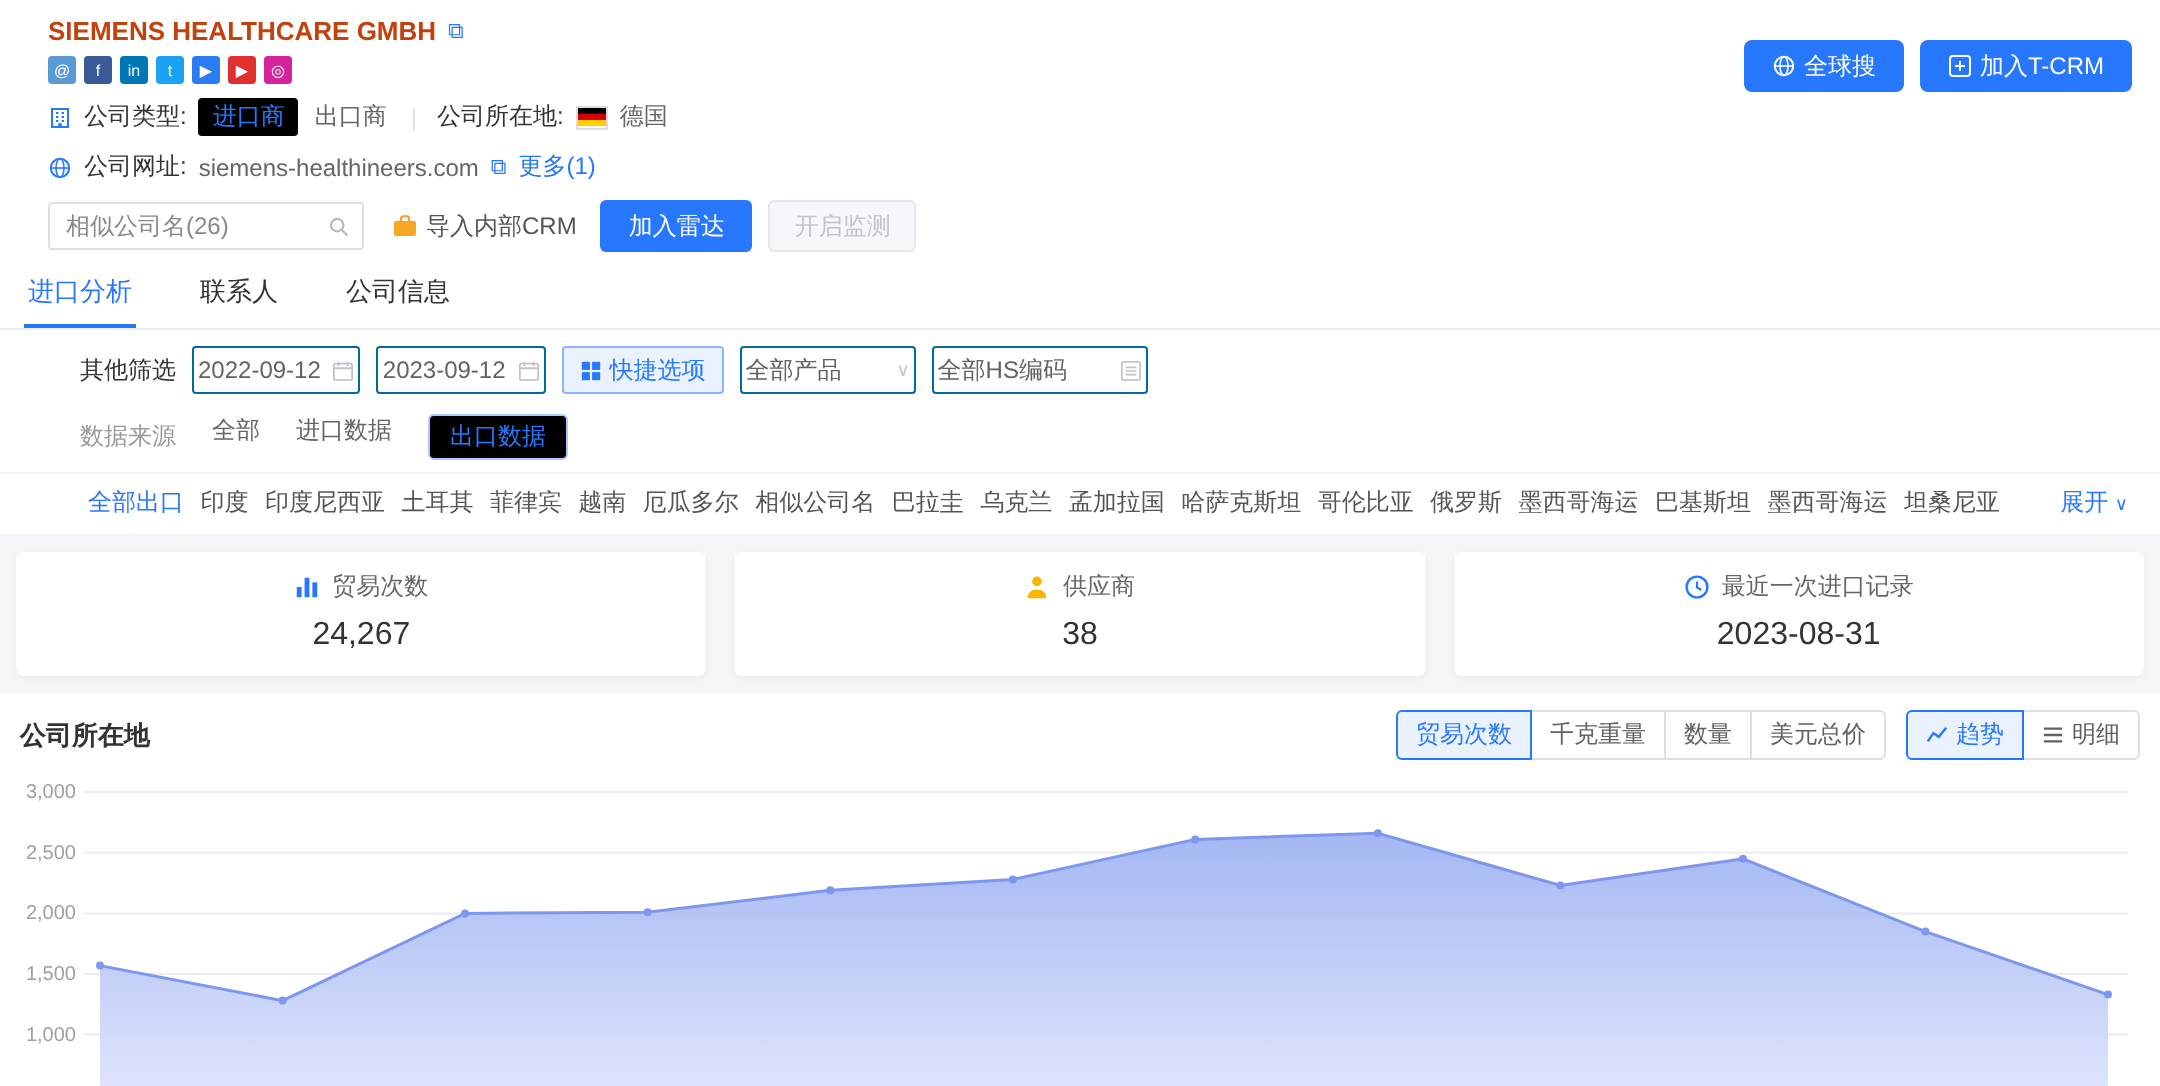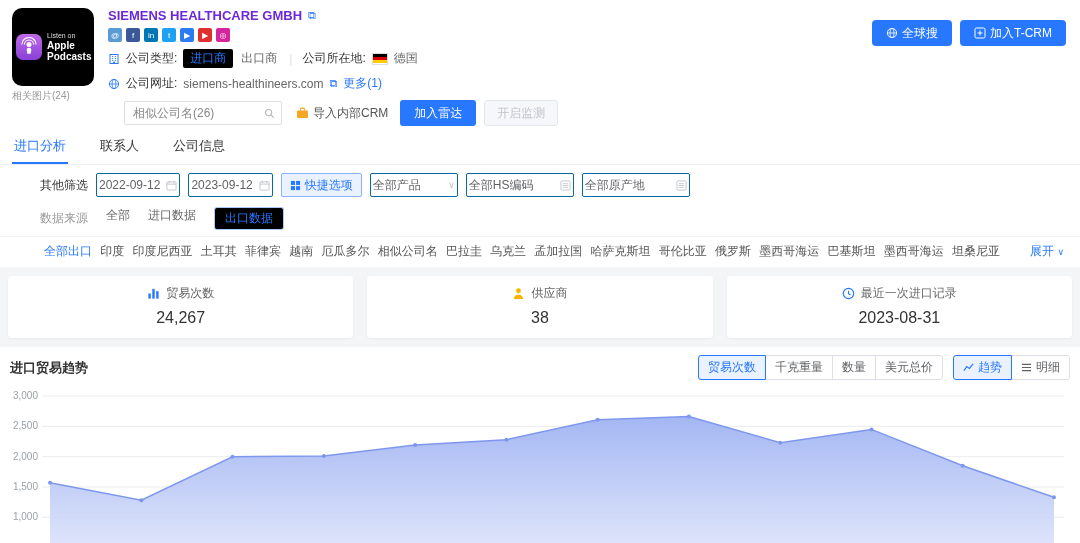--- a/index.html
+++ b/index.html
@@ -7,33 +7,33 @@
   .hdr{display:flex;padding:8px 12px 4px;position:relative;}
   .logo-wrap{width:84px;flex:0 0 84px;}
   .logo{width:82px;height:78px;background:#000;border-radius:10px;display:flex;align-items:center;padding:0 4px;box-sizing:border-box;gap:5px;}
   .apod{width:26px;height:26px;border-radius:7px;background:linear-gradient(180deg,#c06ae8,#8940d8);display:flex;align-items:center;justify-content:center;flex:0 0 26px;}
   .logo-txt{color:#fff;line-height:1.1;}
   .logo-txt .s{font-size:7px;color:#ddd;}
   .logo-txt .b{font-size:10px;font-weight:bold;}
   .photos{font-size:10px;color:#999;margin-top:3px;}
   .info{margin-left:12px;flex:1;}
   .name-row{display:flex;align-items:center;gap:6px;}
-  .cname{font-size:13px;font-weight:bold;color:#6d28d9;}
+  .cname{font-size:13px;font-weight:bold;color:#c2410c;}
   .copyic{color:#2878ff;font-size:11px;cursor:pointer;}
   .social-row{margin-top:5px;display:flex;gap:4px;}
   .soc{width:14px;height:14px;border-radius:2px;color:#fff;font-size:8px;display:inline-flex;align-items:center;justify-content:center;cursor:pointer;}
   .meta-row{margin-top:7px;display:flex;align-items:center;gap:6px;color:#666;}
   .mlbl{color:#333;}
   .tag-imp{background:#000000;color:#2878ff;padding:1px 7px;border-radius:2px;}
   .tag-exp{color:#666;padding:1px 2px;}
   .vdiv{color:#e0e0e0;margin:0 4px;}
   .flag{display:inline-block;width:14px;height:10px;border:0.5px solid #ddd;vertical-align:-1px;}
   .flag i{display:block;height:33.3%;}
   .link-more{color:#2878ff;cursor:pointer;}
-  .act-row{margin-top:8px;display:flex;align-items:center;margin-left:16px;}
+  .act-row{margin-top:8px;display:flex;align-items:center;}
   .sim-box{width:158px;height:24px;border:1px solid #dcdfe6;border-radius:2px;display:flex;align-items:center;box-sizing:border-box;padding:0 6px;justify-content:space-between;}
   .sim-box input{border:none;outline:none;width:120px;font-size:12px;color:#888;font-family:inherit;background:transparent;}
   .btn-txt{display:flex;align-items:center;gap:4px;margin-left:14px;color:#555;cursor:pointer;}
   .btn-blue{background:#2878ff;color:#fff;border:none;border-radius:3px;height:26px;padding:0 14px;font-size:12px;margin-left:12px;cursor:pointer;font-family:inherit;}
   .btn-dis{background:#f5f7fa;color:#c0c4cc;border:1px solid #e4e7ed;border-radius:3px;height:26px;padding:0 12px;font-size:12px;margin-left:8px;font-family:inherit;}
   .hdr-actions{position:absolute;right:14px;top:20px;display:flex;gap:8px;}
   .hdr-actions .btn-blue{margin-left:0;display:flex;align-items:center;gap:4px;border-radius:4px;}
   .tabs{display:flex;padding:0 12px;border-bottom:1px solid #ebeef2;gap:30px;}
   .tab{padding:7px 2px;font-size:13px;color:#333;cursor:pointer;border-bottom:2px solid transparent;}
   .tab.on{color:#2878ff;border-bottom-color:#2878ff;}
@@ -63,37 +63,20 @@
   .seg.on{color:#2878ff;background:#eaf2ff;border-color:#2878ff;z-index:1;}
   .chart-wrap{padding:2px 8px 0;}
   .axlab{font-size:10px;fill:#9aa0a6;font-family:"Liberation Sans","DejaVu Sans",sans-serif;}
 </style>
 </head>
 <body>
 
 <div>
 
   <div class="hdr">
-    <div class="logo-wrap">
-      <div class="logo">
-        <div class="apod">
-          <svg viewBox="0 0 24 24" width="20" height="20">
-              <circle cx="12" cy="9" r="3" fill="#fff"></circle>
-              <path d="M12 13c-2 0-3 1.2-2.7 3l.7 4h4l.7-4c.3-1.8-.7-3-2.7-3z" fill="#fff"></path>
-              <path d="M6.5 9a5.5 5.5 0 0 1 11 0" fill="none" stroke="#fff" stroke-width="1.3"></path>
-              <path d="M3.5 9a8.5 8.5 0 0 1 17 0" fill="none" stroke="#fff" stroke-width="1.3"></path>
-            </svg>
-        </div>
-        <div class="logo-txt">
-          <div class="s">Listen on</div>
-          <div class="b">Apple Podcasts</div>
-        </div>
-      </div>
-      <div class="photos">相关图片(24)</div>
-    </div>
 
     <div class="info">
       <div class="name-row">
         <span class="cname">SIEMENS HEALTHCARE GMBH</span>
         <span class="copyic">⧉</span>
       </div>
       <div class="social-row" id="socialRow">
           <span class="soc" style="background: rgb(91, 155, 213);">@</span>
           <span class="soc" style="background: rgb(59, 89, 152);">f</span>
           <span class="soc" style="background: rgb(0, 119, 181);">in</span>
@@ -200,27 +183,20 @@
           <rect x="6.6" y="6.6" width="4.4" height="4.4" fill="#2878ff"></rect>
         </svg>
       <span>快捷选项</span>
     </div>
     <div class="fld" style="width:88px;justify-content:space-between;">
       <span>全部产品</span>
       <span class="caret">∨</span>
     </div>
     <div class="fld" style="width:108px;justify-content:space-between;">
       <span>全部HS编码</span>
-      <svg width="11" height="11" viewBox="0 0 12 12">
-          <rect x="1" y="1" width="10" height="10" rx="1" fill="none" stroke="#c0c4cc"></rect>
-          <path d="M3 4h6M3 6h6M3 8h6" stroke="#c0c4cc" stroke-width="0.9"></path>
-        </svg>
-    </div>
-    <div class="fld" style="width:108px;justify-content:space-between;">
-      <span>全部原产地</span>
       <svg width="11" height="11" viewBox="0 0 12 12">
           <rect x="1" y="1" width="10" height="10" rx="1" fill="none" stroke="#c0c4cc"></rect>
           <path d="M3 4h6M3 6h6M3 8h6" stroke="#c0c4cc" stroke-width="0.9"></path>
         </svg>
     </div>
   </div>
 
   <div class="ds-row">
     <span class="ds-lbl">数据来源</span>
     <span id="dsOptions" style="display:flex;gap:18px;align-items:flex-start;">
@@ -282,21 +258,21 @@
             <circle cx="7" cy="7" r="5.6" fill="none" stroke="#2878ff" stroke-width="1.3"></circle>
             <path d="M7 4v3.2l2.3 1.4" fill="none" stroke="#2878ff" stroke-width="1.2"></path>
           </svg>
         <span>最近一次进口记录</span>
       </div>
       <div class="card-val">2023-08-31</div>
     </div>
   </div>
 
   <div class="trend-head">
-    <span class="trend-title">进口贸易趋势</span>
+    <span class="trend-title">公司所在地</span>
     <div class="tgroups">
       <span class="seggrp" id="metricGroup">
           <span class="seg on">贸易次数</span>
           <span class="seg">千克重量</span>
           <span class="seg">数量</span>
           <span class="seg">美元总价</span>
         </span>
       <span class="seggrp" id="viewGroup">
           <span class="seg on">
             <svg width="11" height="11" viewBox="0 0 12 12">

